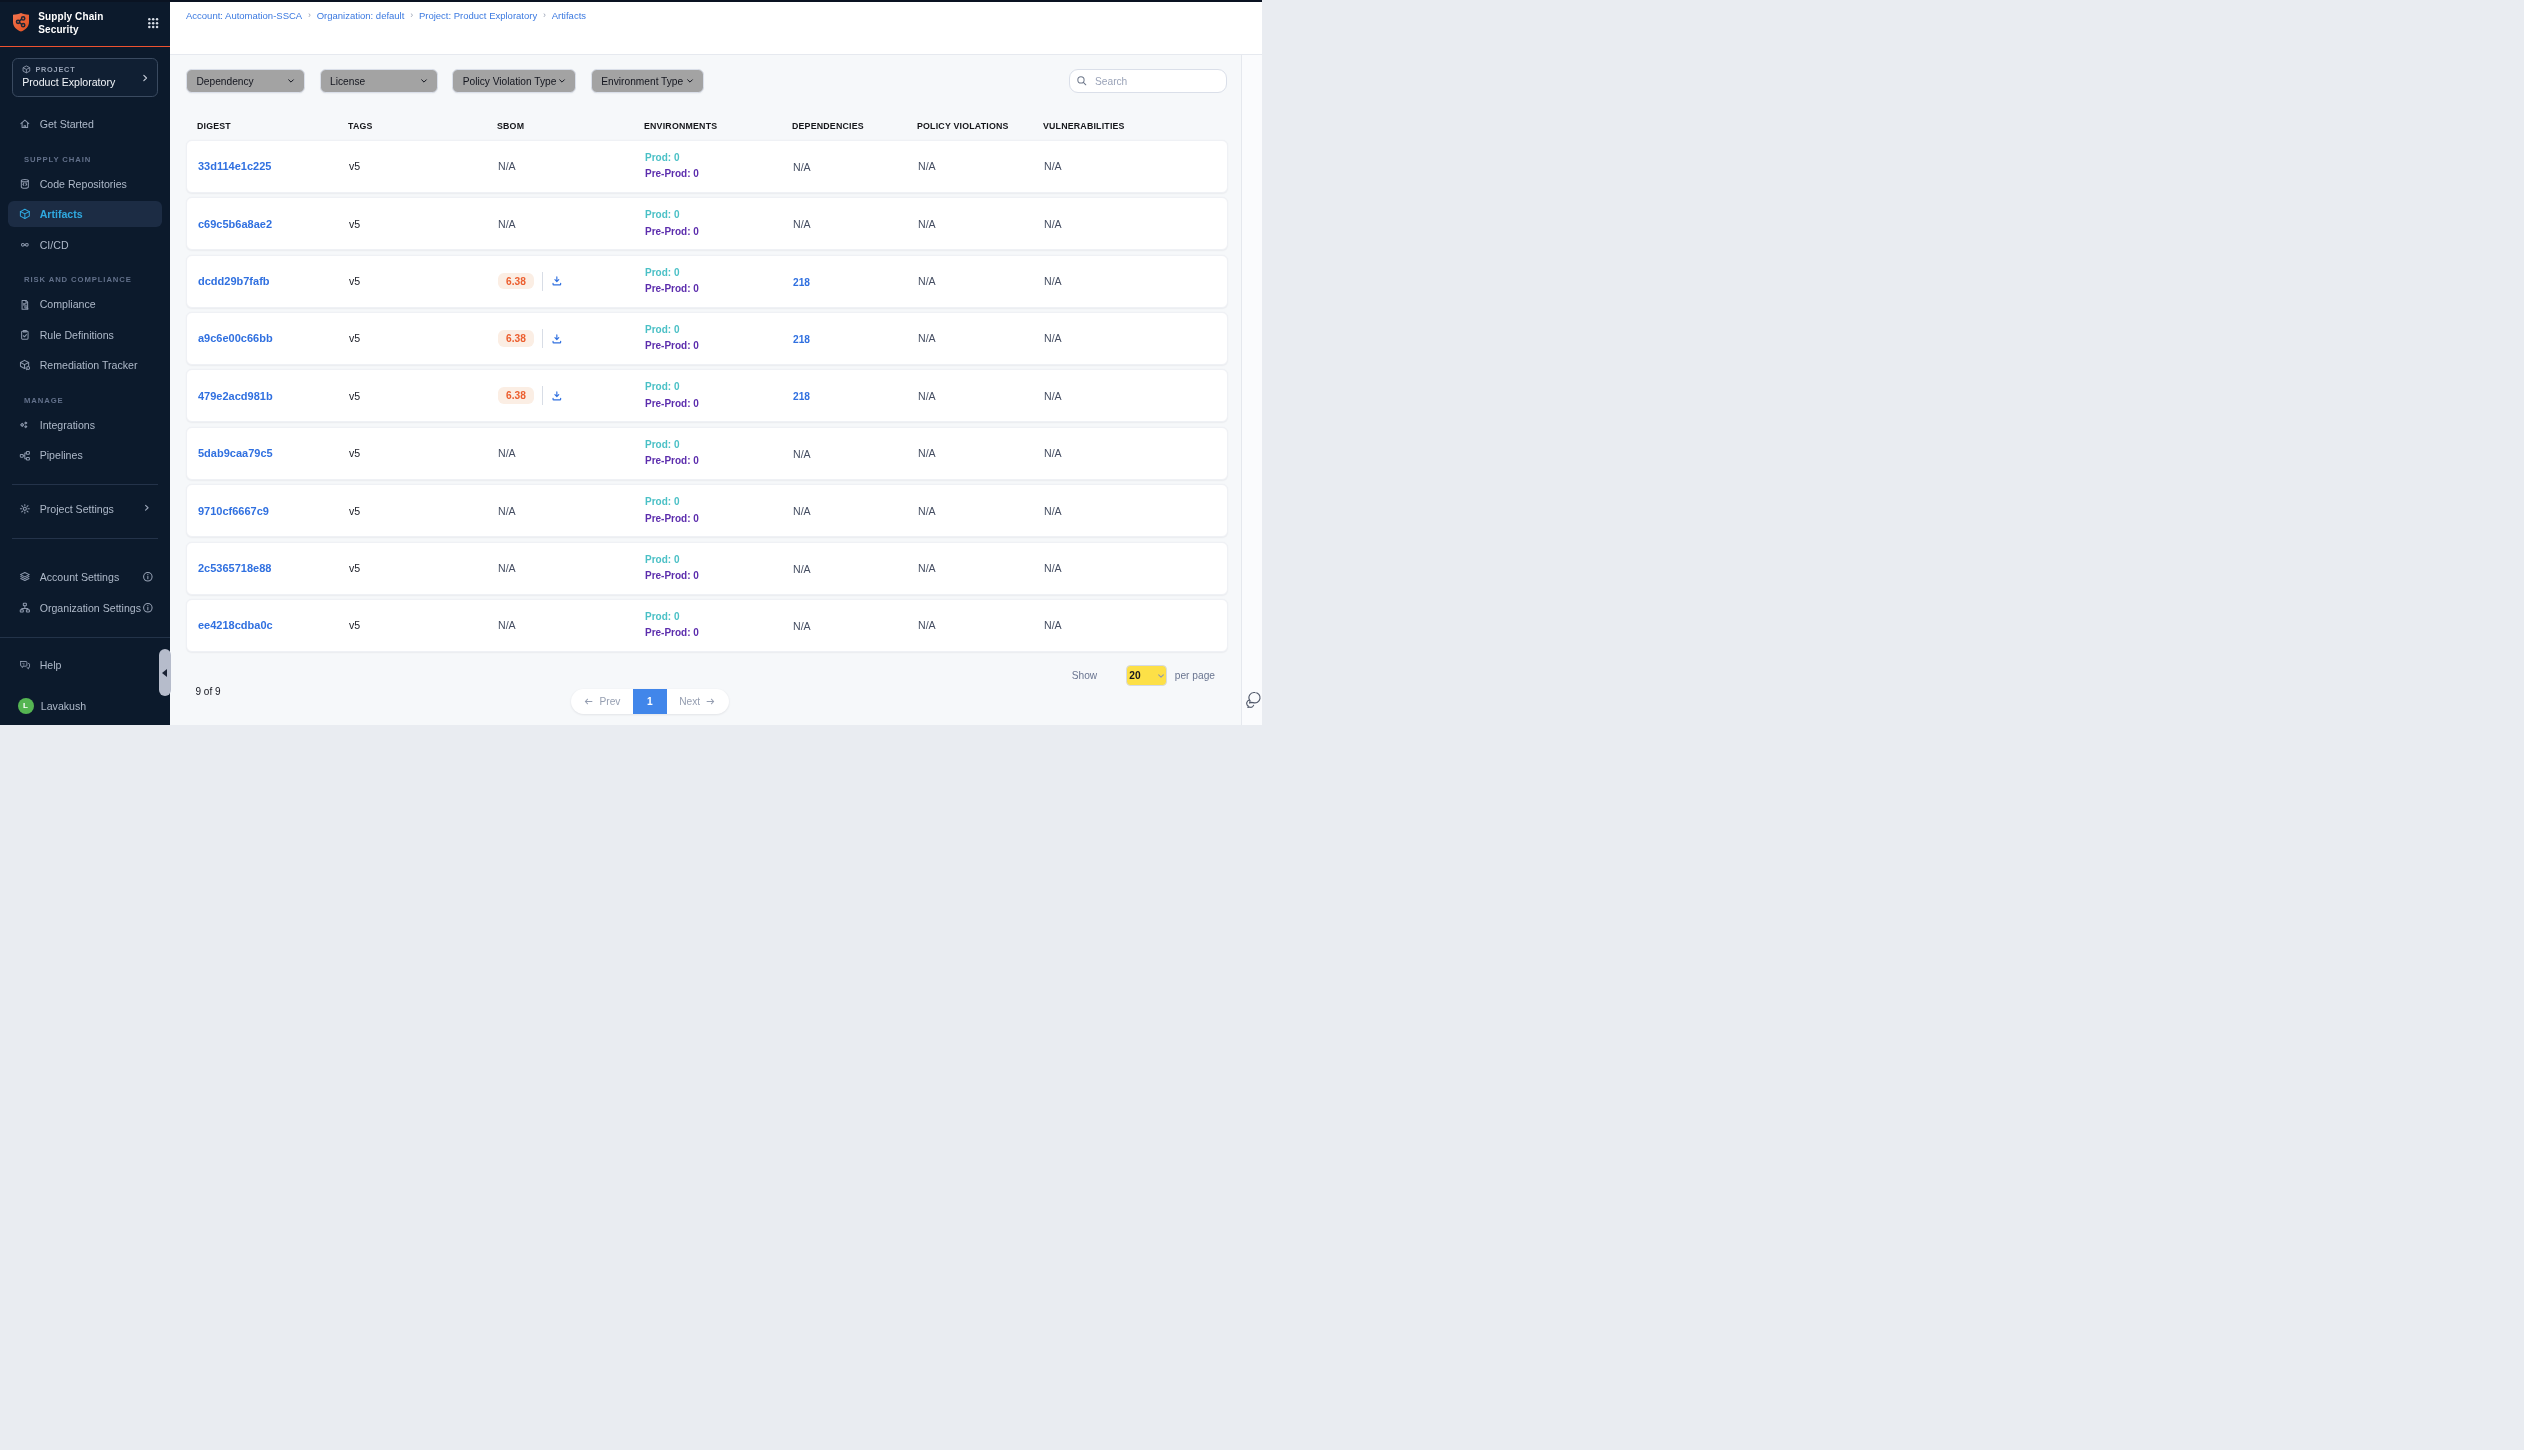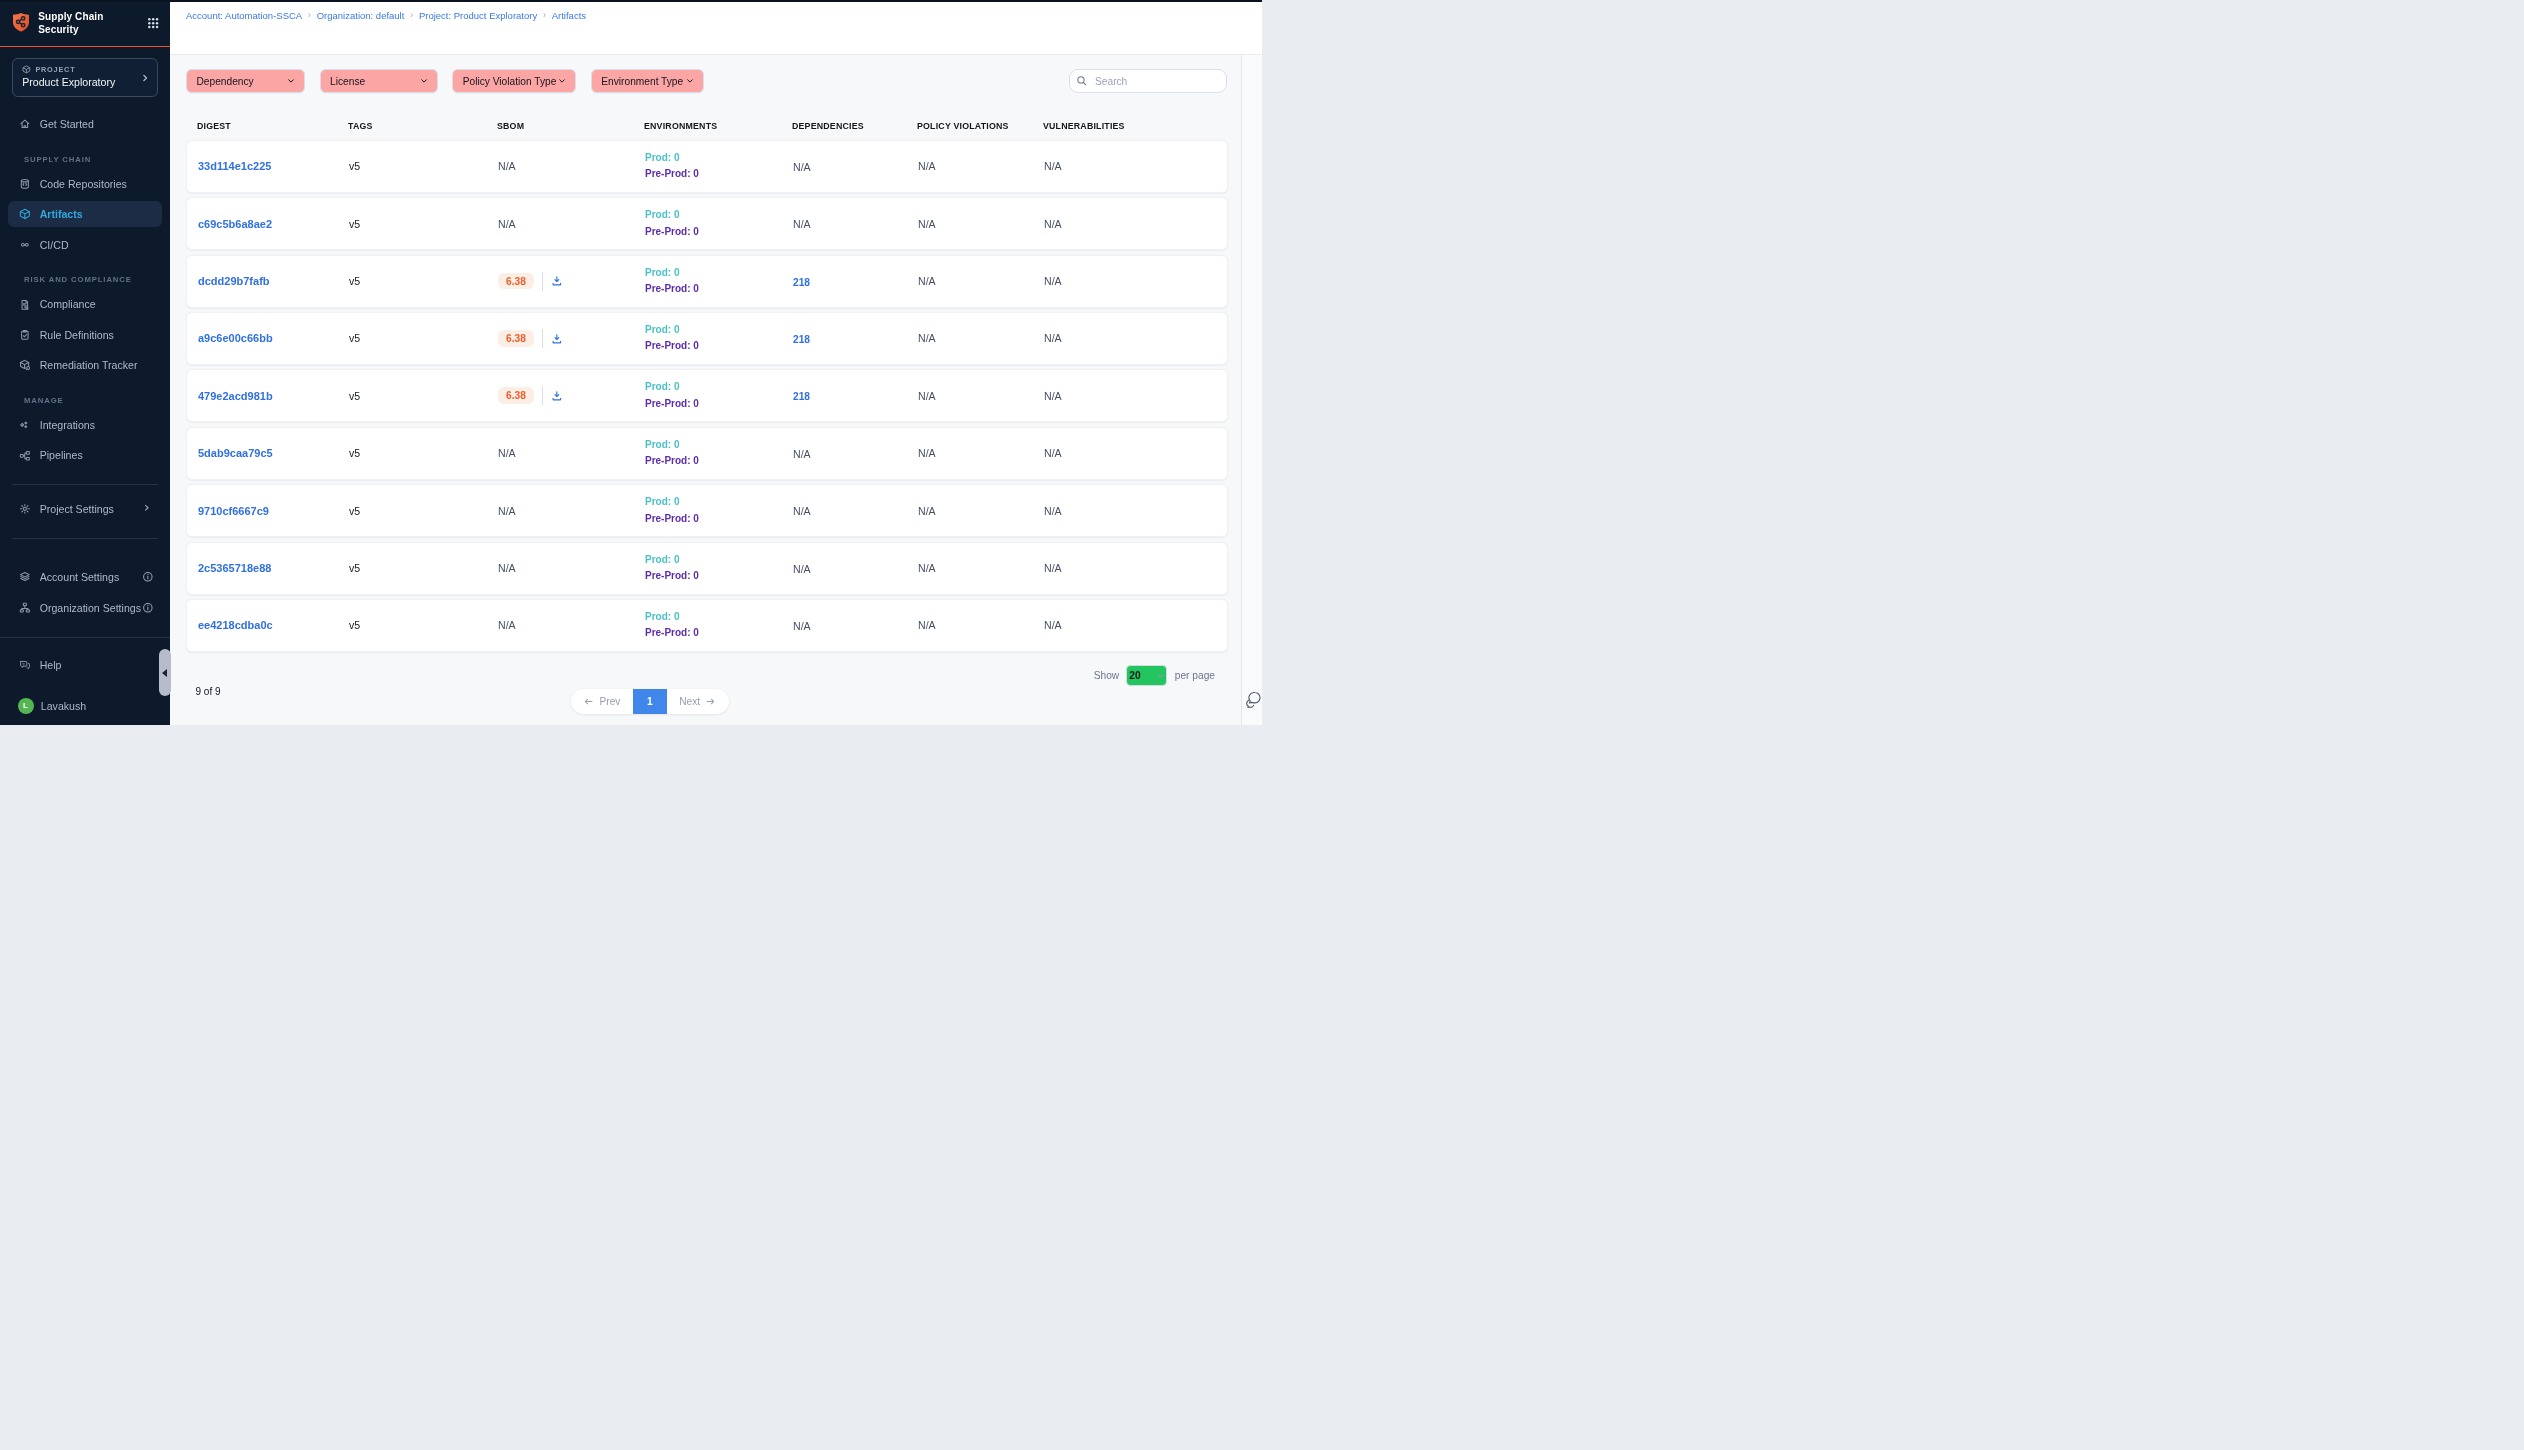--- a/index.html
+++ b/index.html
@@ -78,21 +78,21 @@
   }
   .breadcrumb { display:flex; align-items:center; font-size:9.5px; }
   .crumb { color:#3B79E0; cursor:pointer; }
   .crumb-sep { color:#9AA3B5; margin:0 5.8px; font-size:8.8px; }
   .page-title { margin-top:5.1px; font-size:17px; font-weight:700; color:#0E1220; letter-spacing:0.1px; }
 
   .content { position:absolute; top:55px; left:0; right:0; bottom:0; padding-left:16px; }
 
   .filters-row { margin-top:14px; display:flex; gap:14.6px; position:relative; }
   .filter-box {
-    height:24px; background:#fca5a5; border:0.7px solid #DADFE9; border-radius:5.8px;
+    height:24px; background:#a3a3a3; border:0.7px solid #DADFE9; border-radius:5.8px;
     display:flex; align-items:center; justify-content:space-between; padding:0 8.8px 0 9.5px;
     font-size:10.2px; color:#14161F; cursor:pointer; box-shadow:0 0.7px 1.5px rgba(16,24,40,.04);
   }
   .w163{width:119px}.w161{width:118px}.w170{width:124px}.w154{width:113px}
 
   .search-wrap { position:absolute; right:35px; top:0; width:158px; height:24px; }
   .search-wrap .icon { position:absolute; left:7.3px; top:5.8px; color:#6C7689; }
   .search-input {
     width:100%; height:100%; border:0.7px solid #DADFE9; border-radius:9px; background:#fff;
     padding:0 7.3px 0 25px; font-size:10.2px; color:#14161F; outline:none;
@@ -135,22 +135,22 @@
     display:flex; align-items:stretch; overflow:hidden; box-shadow:0 0.7px 2.2px rgba(16,24,40,.10);margin-top:26px;
   }
   .page-btn { display:flex; align-items:center; gap:5.1px; padding:0 12.4px; font-size:10.2px; color:#959EB1; cursor:pointer; }
   .page-btn .icon { display:flex; }
   .page-active {
     width:34px; background:var(--pagination-blue); color:#fff; font-size:10.2px; font-weight:600;
     display:flex; align-items:center; justify-content:center; cursor:pointer;
   }
   .show-group { position:absolute; right:13px; top:2.2px; display:flex; align-items:center; gap:7.3px; font-size:10.2px; color:#6A7590; }
   .page-size-select {
-    width:41px; height:21px; background:#22c55e; border:0.7px solid #D5DAE4; border-radius:4.4px;
-    display:flex; align-items:center; justify-content:center; gap:16px; cursor:pointer;
+    width:41px; height:21px; background:#fde047; border:0.7px solid #D5DAE4; border-radius:4.4px;
+    display:flex; align-items:center; justify-content:center; gap:16px; cursor:pointer;margin-left:22px;
   }
   .page-size-value { font-size:10.2px; font-weight:700; color:#14161F; }
   .page-size-select .chev { color:#8F97AD; display:flex; }
 
   .right-strip {
     position:absolute; right:0; top:55px; bottom:0; width:21px;
     background:#FAFBFD; border-left:0.7px solid #E5E8EE; z-index:30;
   }
   .chat-launcher { position:absolute; bottom:17.5px; left:1.5px; color:#4E5668; cursor:pointer; display:flex; }
 

